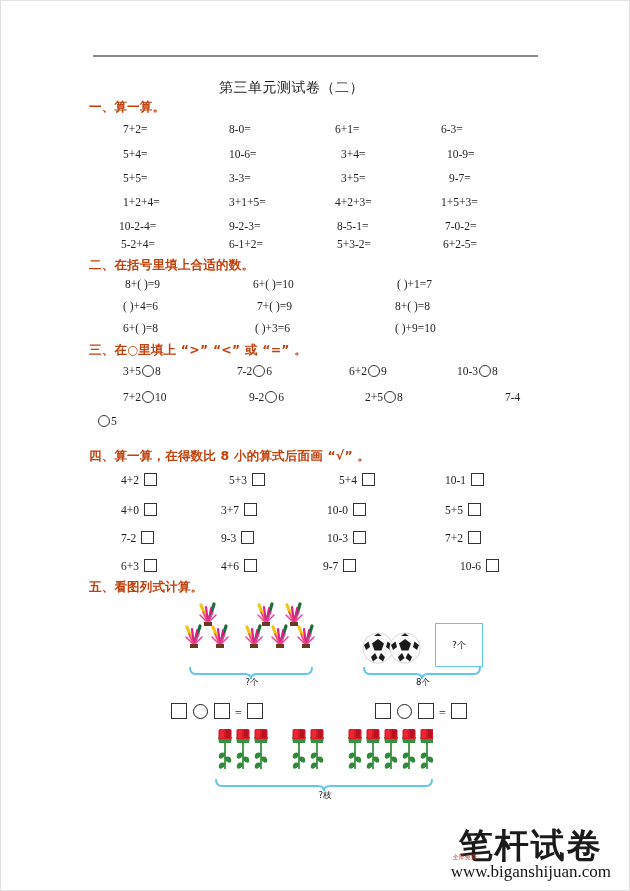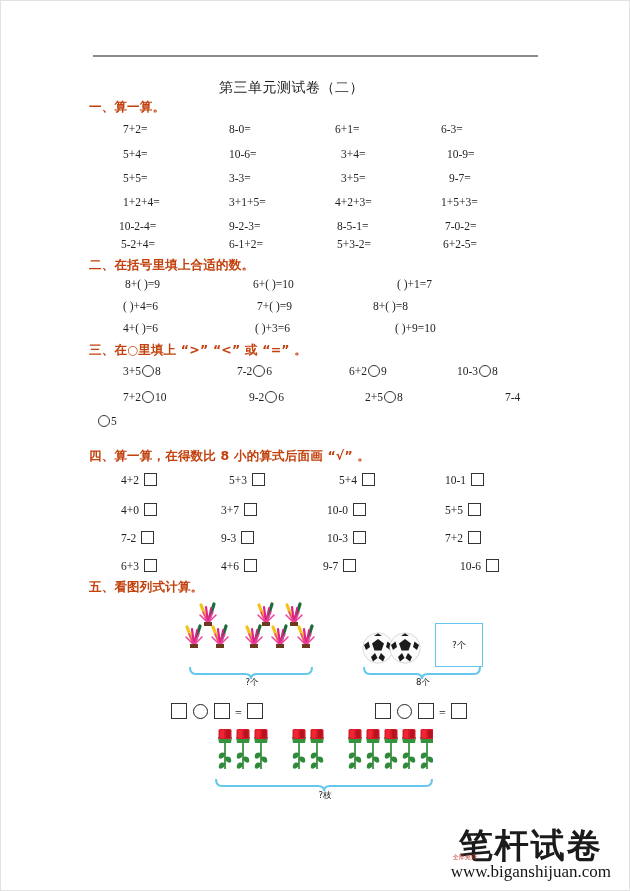--- a/index.html
+++ b/index.html
@@ -111,23 +111,23 @@
   <div class="cell" style="left:442px;top:237px;">6+2-5=</div>
 
   <div class="sec-head" style="left:88px;top:256px;">二、在括号里填上合适的数。</div>
 
   <div class="cell" style="left:124px;top:277px;">8+(      )=9</div>
   <div class="cell" style="left:252px;top:277px;">6+(      )=10</div>
   <div class="cell" style="left:388px;top:277px;padding-left:8px;">(      )+1=7</div>
 
   <div class="cell" style="left:122px;top:299px;">(      )+4=6</div>
   <div class="cell" style="left:256px;top:299px;">7+(      )=9</div>
-  <div class="cell" style="left:372px;top:299px;">8+(      )=8</div>
-
-  <div class="cell" style="left:122px;top:321px;">4+(      )=6</div>
+  <div class="cell" style="left:394px;top:299px;">8+(      )=8</div>
+
+  <div class="cell" style="left:122px;top:321px;">6+(      )=8</div>
   <div class="cell" style="left:254px;top:321px;">(      )+3=6</div>
   <div class="cell" style="left:394px;top:321px;">(      )+9=10</div>
 
   <div class="sec-head" style="left:88px;top:341px;">三、在○里填上 “&gt;”  “&lt;” 或 “=” 。</div>
 
   <div class="cell" style="left:122px;top:364px;"><span>3+5</span><span class="circ"></span><span>8</span></div>
   <div class="cell" style="left:236px;top:364px;"><span>7-2</span><span class="circ"></span><span>6</span></div>
   <div class="cell" style="left:348px;top:364px;"><span>6+2</span><span class="circ"></span><span>9</span></div>
   <div class="cell" style="left:456px;top:364px;"><span>10-3</span><span class="circ"></span><span>8</span></div>
 

